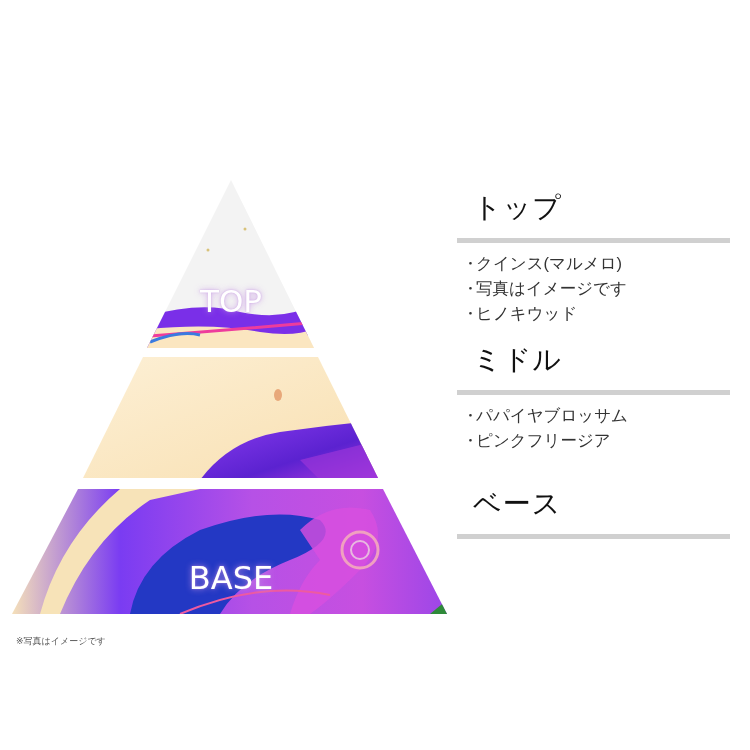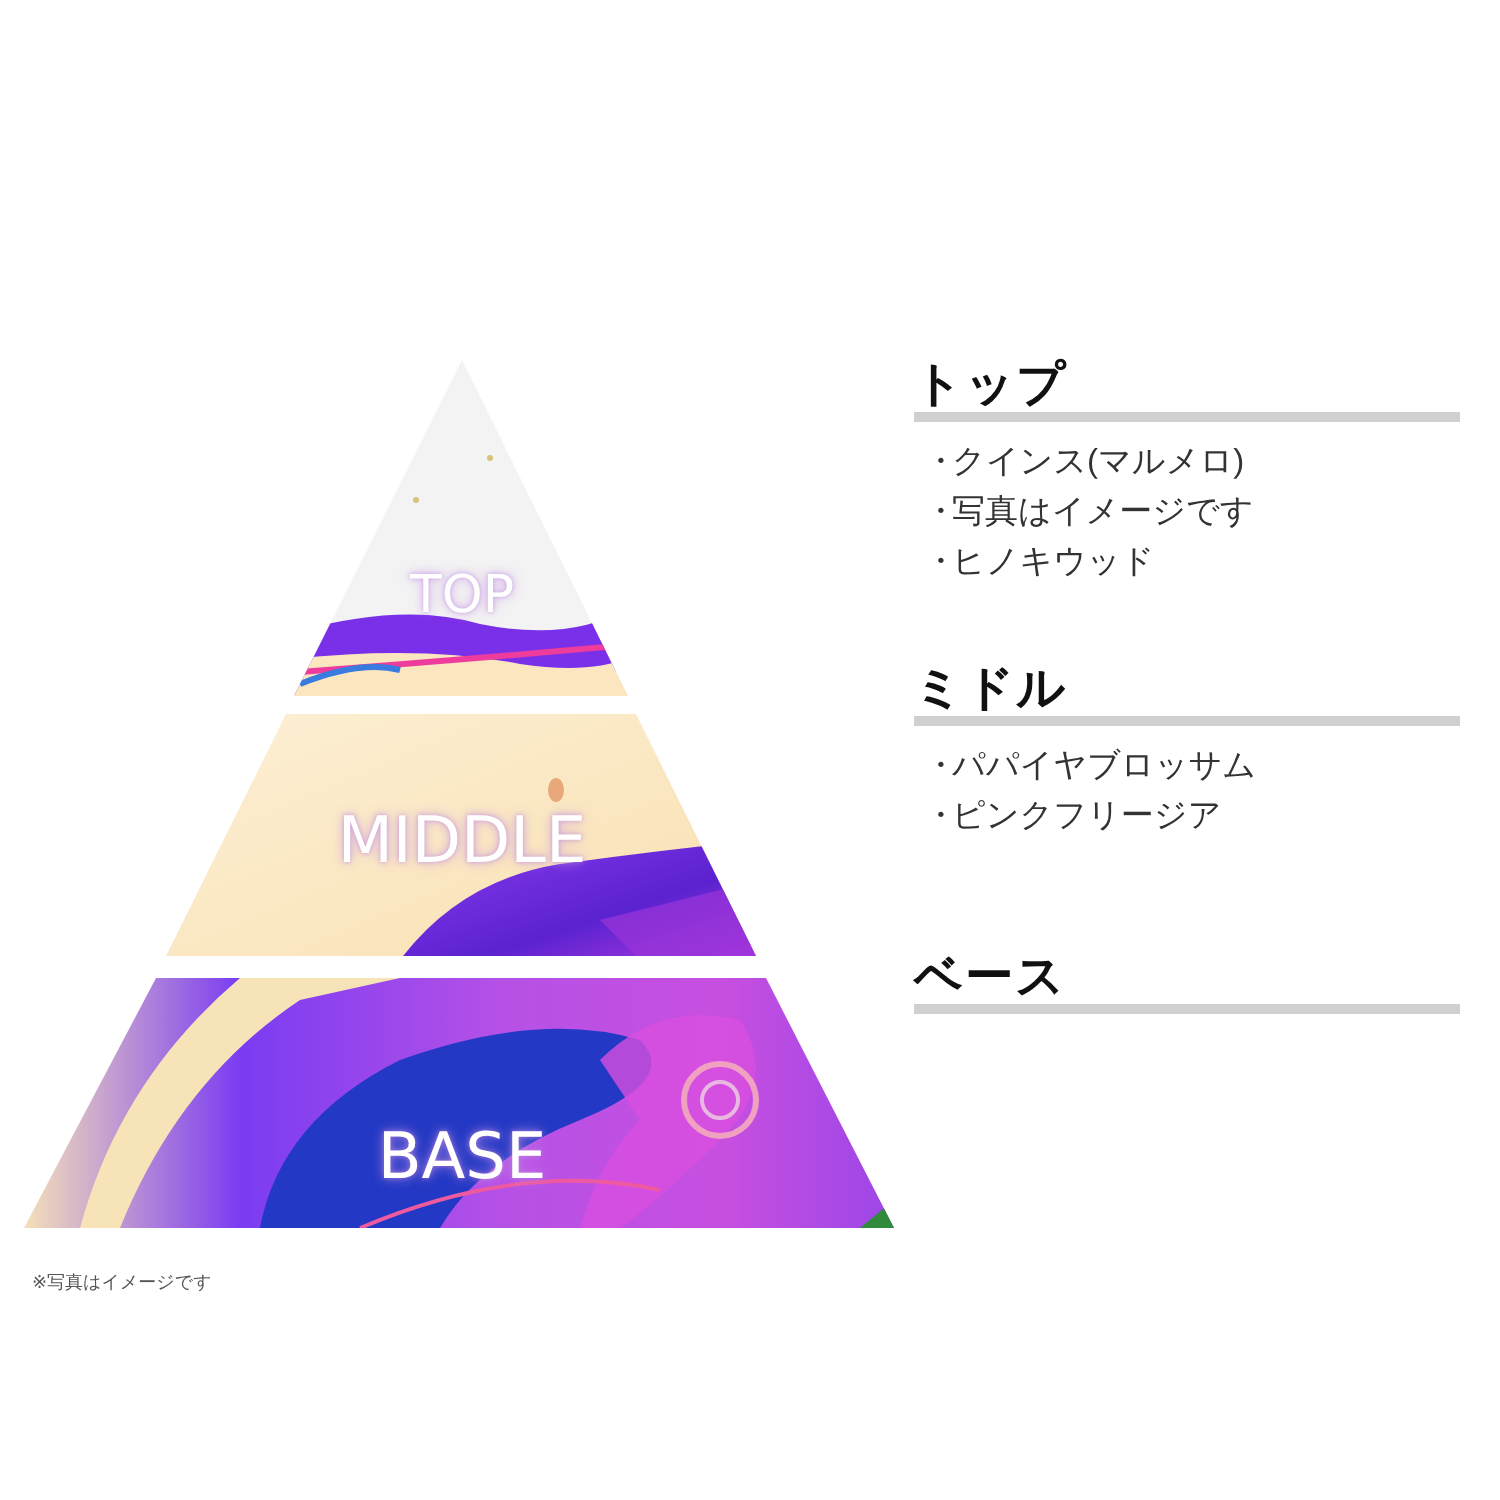--- a/index.html
+++ b/index.html
@@ -2,26 +2,26 @@
 <html><head>
 <meta charset="utf-8">
 <style>
   html, body { margin:0; padding:0; background:#ffffff; }
   body { width:750px; height:750px; position:relative; overflow:hidden;
          font-family: "DejaVu Sans", "Liberation Sans", sans-serif; }
   .pyramid { position:absolute; left:0; top:0; width:460px; height:630px; }
   .tier-label { position:absolute; color:#ffffff; font-family:"DejaVu Sans", sans-serif;
                 font-weight:normal; text-align:center; white-space:nowrap;
                 text-shadow:0 0 6px rgba(200,150,230,0.8), 0 0 2px rgba(180,120,220,0.6); }
-  .lbl-top { left:181px; top:283px; width:100px; font-size:26px; }
+  .lbl-top { left:181px; top:283px; width:100px; font-size:31px; }
   .lbl-mid { left:131px; top:401px; width:200px; font-size:32px; }
   .lbl-base { left:131px; top:535px; width:200px; font-size:32px;margin-top:24px; }
   .note { position:absolute; left:16px; top:635px; font-size:9px; color:#555; }
   .section { position:absolute; left:457px; width:273px; }
-  .section h2 { margin:0; font-size:24px; font-weight:bold; color:#111; line-height:28px;
+  .section h2 { margin:16px; font-size:28px; font-weight:normal; color:#111; line-height:28px;
                 font-family:"DejaVu Sans", sans-serif; letter-spacing:1px; }
   .rule { height:5px; background:#d0d0d0; margin-top:0; }
   .section ul { list-style:none; margin:8px 0 0 0; padding:0; }
   .section li { font-size:16.5px; color:#333; line-height:25px; padding-left:5px;
                 font-family:Liberation Sans, sans-serif; }
   .section li .dot { display:inline-block; width:14px; color:#333; }
   .sec-top { top:178px; }
   .sec-mid { top:330px; }
   .sec-base { top:474px; }
 </style>
@@ -81,21 +81,20 @@
       <path d="M130,614 Q140,560 200,530 Q270,505 320,520 Q340,540 290,560 Q240,580 220,614 Z" fill="#2338c4"></path>
       <path d="M300,530 Q330,500 370,510 Q390,540 360,570 Q330,600 310,614 L290,614 Q300,580 320,560 Z" fill="#d84fe0" opacity="0.8"></path>
       <circle cx="360" cy="550" r="18" fill="none" stroke="#f0a0c0" stroke-width="3"></circle>
       <circle cx="360" cy="550" r="9" fill="none" stroke="#e8b8e0" stroke-width="2"></circle>
       <path d="M180,614 Q260,580 330,595" stroke="#ee5aa0" stroke-width="2" fill="none"></path>
       <path d="M430,614 L447,600 L447,614 Z" fill="#2f8a3a"></path>
     </g>
   </svg>
 
   <div class="tier-label lbl-top">TOP</div>
-  <div class="tier-label lbl-mid">MIDDLE</div>
   <div class="tier-label lbl-base">BASE</div>
   <div class="note">※写真はイメージです</div>
 </div>
 
 <div class="section sec-top">
   <h2>トップ</h2>
   <div class="rule"></div>
   <ul>
     <li><span class="dot">・</span><span>クインス(マルメロ)</span></li>
     <li><span class="dot">・</span><span>写真はイメージです</span></li>

